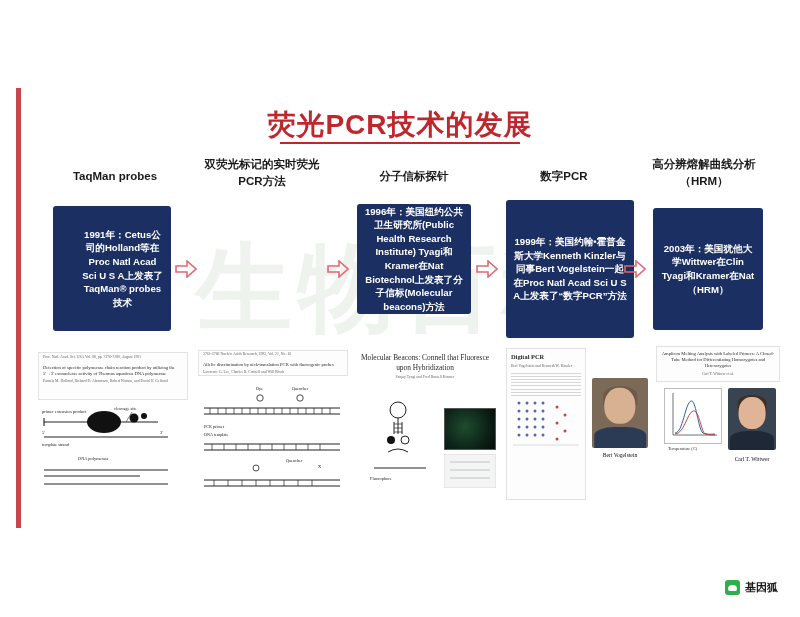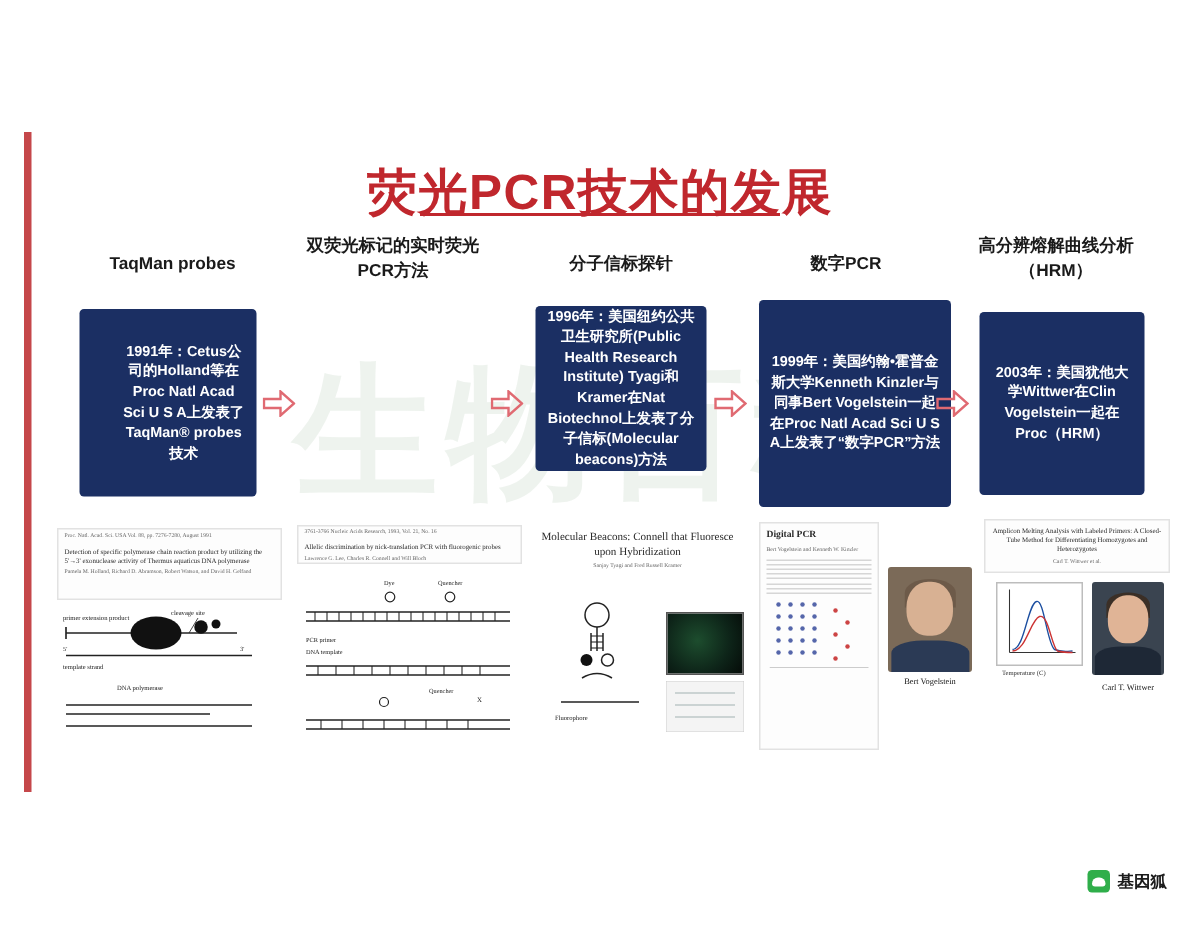--- a/index.html
+++ b/index.html
@@ -49,21 +49,21 @@
     font-family: "Liberation Serif", serif;
   }
 
   
   #title {
     position: absolute;
     left: 0;
     top: 18px;
     width: 100%;
     text-align: center;
-    font-size: 33px;
+    font-size: 28px;
     font-weight: bold;
     color: #c0272d;
     letter-spacing: 1px;
   }
   #title-underline {
     position: absolute;
     left: 264px;
     top: 54px;
     width: 240px;
     height: 2px;
@@ -272,21 +272,21 @@
 
   <div class="node-box" style="left:341px; top:116px; width:114px; height:110px;">
     <span>1996年：美国纽约公共卫生研究所(Public Health Research Institute) Tyagi和Kramer在Nat Biotechnol上发表了分子信标(Molecular beacons)方法</span>
   </div>
 
   <div class="node-box" style="left:490px; top:112px; width:128px; height:138px;">
     <span>1999年：美国约翰•霍普金斯大学Kenneth Kinzler与同事Bert Vogelstein一起在Proc Natl Acad Sci U S A上发表了“数字PCR”方法</span>
   </div>
 
   <div class="node-box" style="left:637px; top:120px; width:110px; height:122px;">
-    <span>2003年：美国犹他大学Wittwer在Clin Vogelstein一起在Proc（HRM）</span>
+    <span>2003年：美国犹他大学Wittwer在Clin Tyagi和Kramer在Nat（HRM）</span>
   </div>
 
   <div class="arrow" style="left:159px; top:172px;">
     <svg width="22" height="18" viewBox="0 0 22 18">
       <path d="M1 6 L12 6 L12 1 L21 9 L12 17 L12 12 L1 12 Z" fill="none" stroke="#e06a72" stroke-width="1.6"></path>
     </svg>
   </div>
   <div class="arrow" style="left:311px; top:172px;">
     <svg width="22" height="18" viewBox="0 0 22 18">
       <path d="M1 6 L12 6 L12 1 L21 9 L12 17 L12 12 L1 12 Z" fill="none" stroke="#e06a72" stroke-width="1.6"></path>

